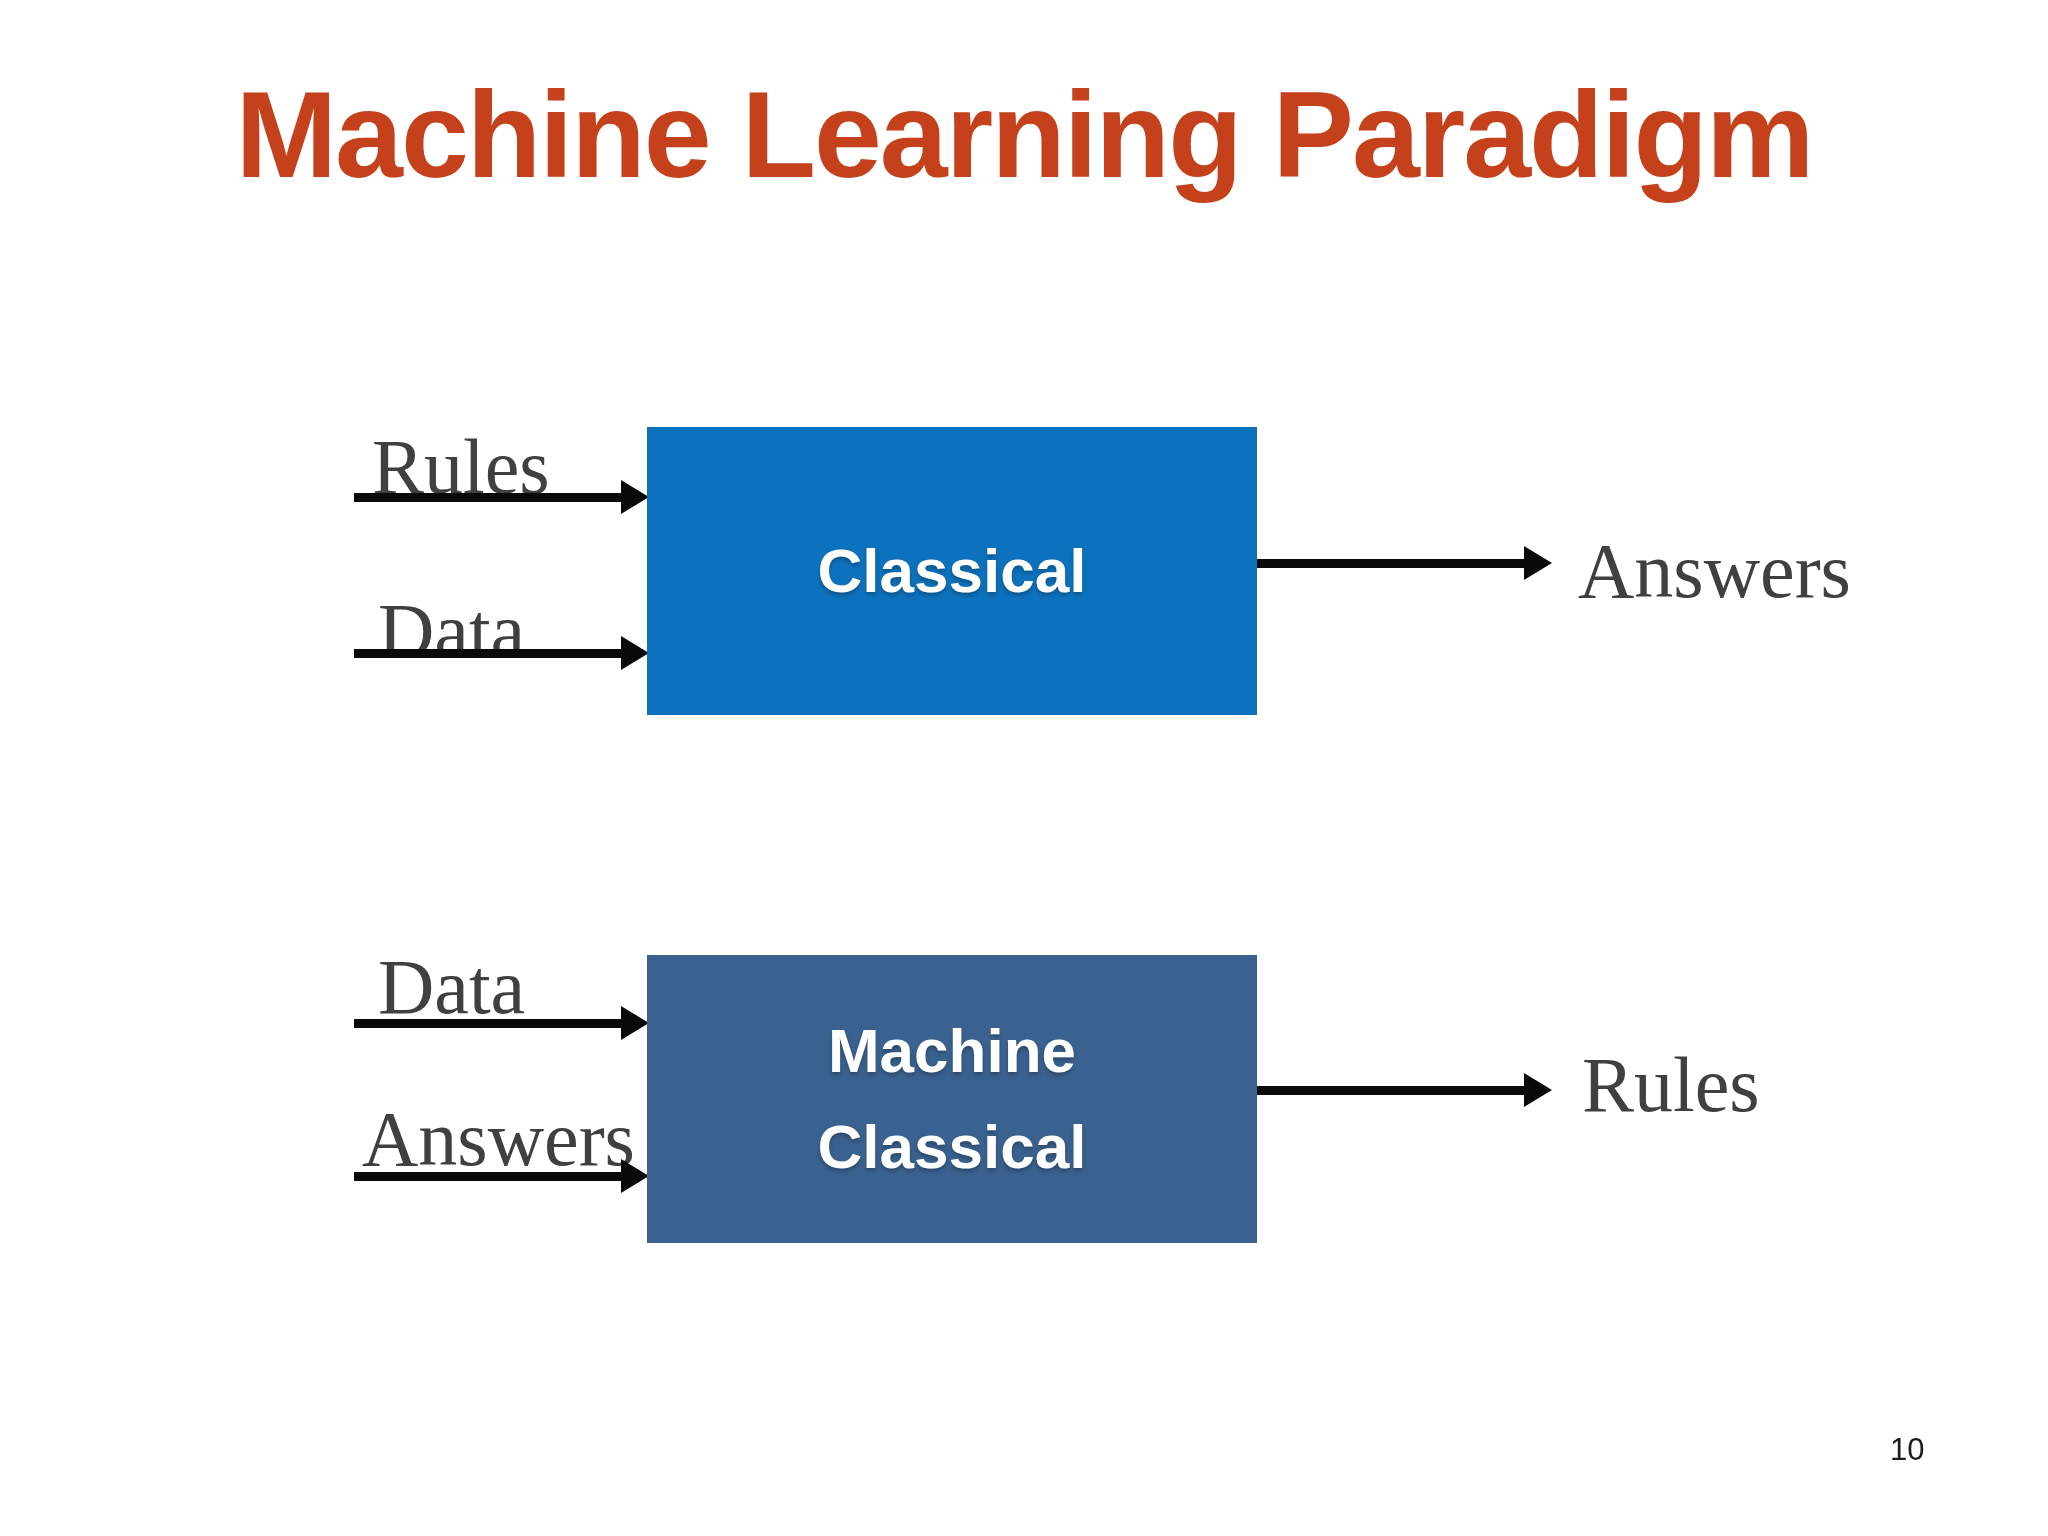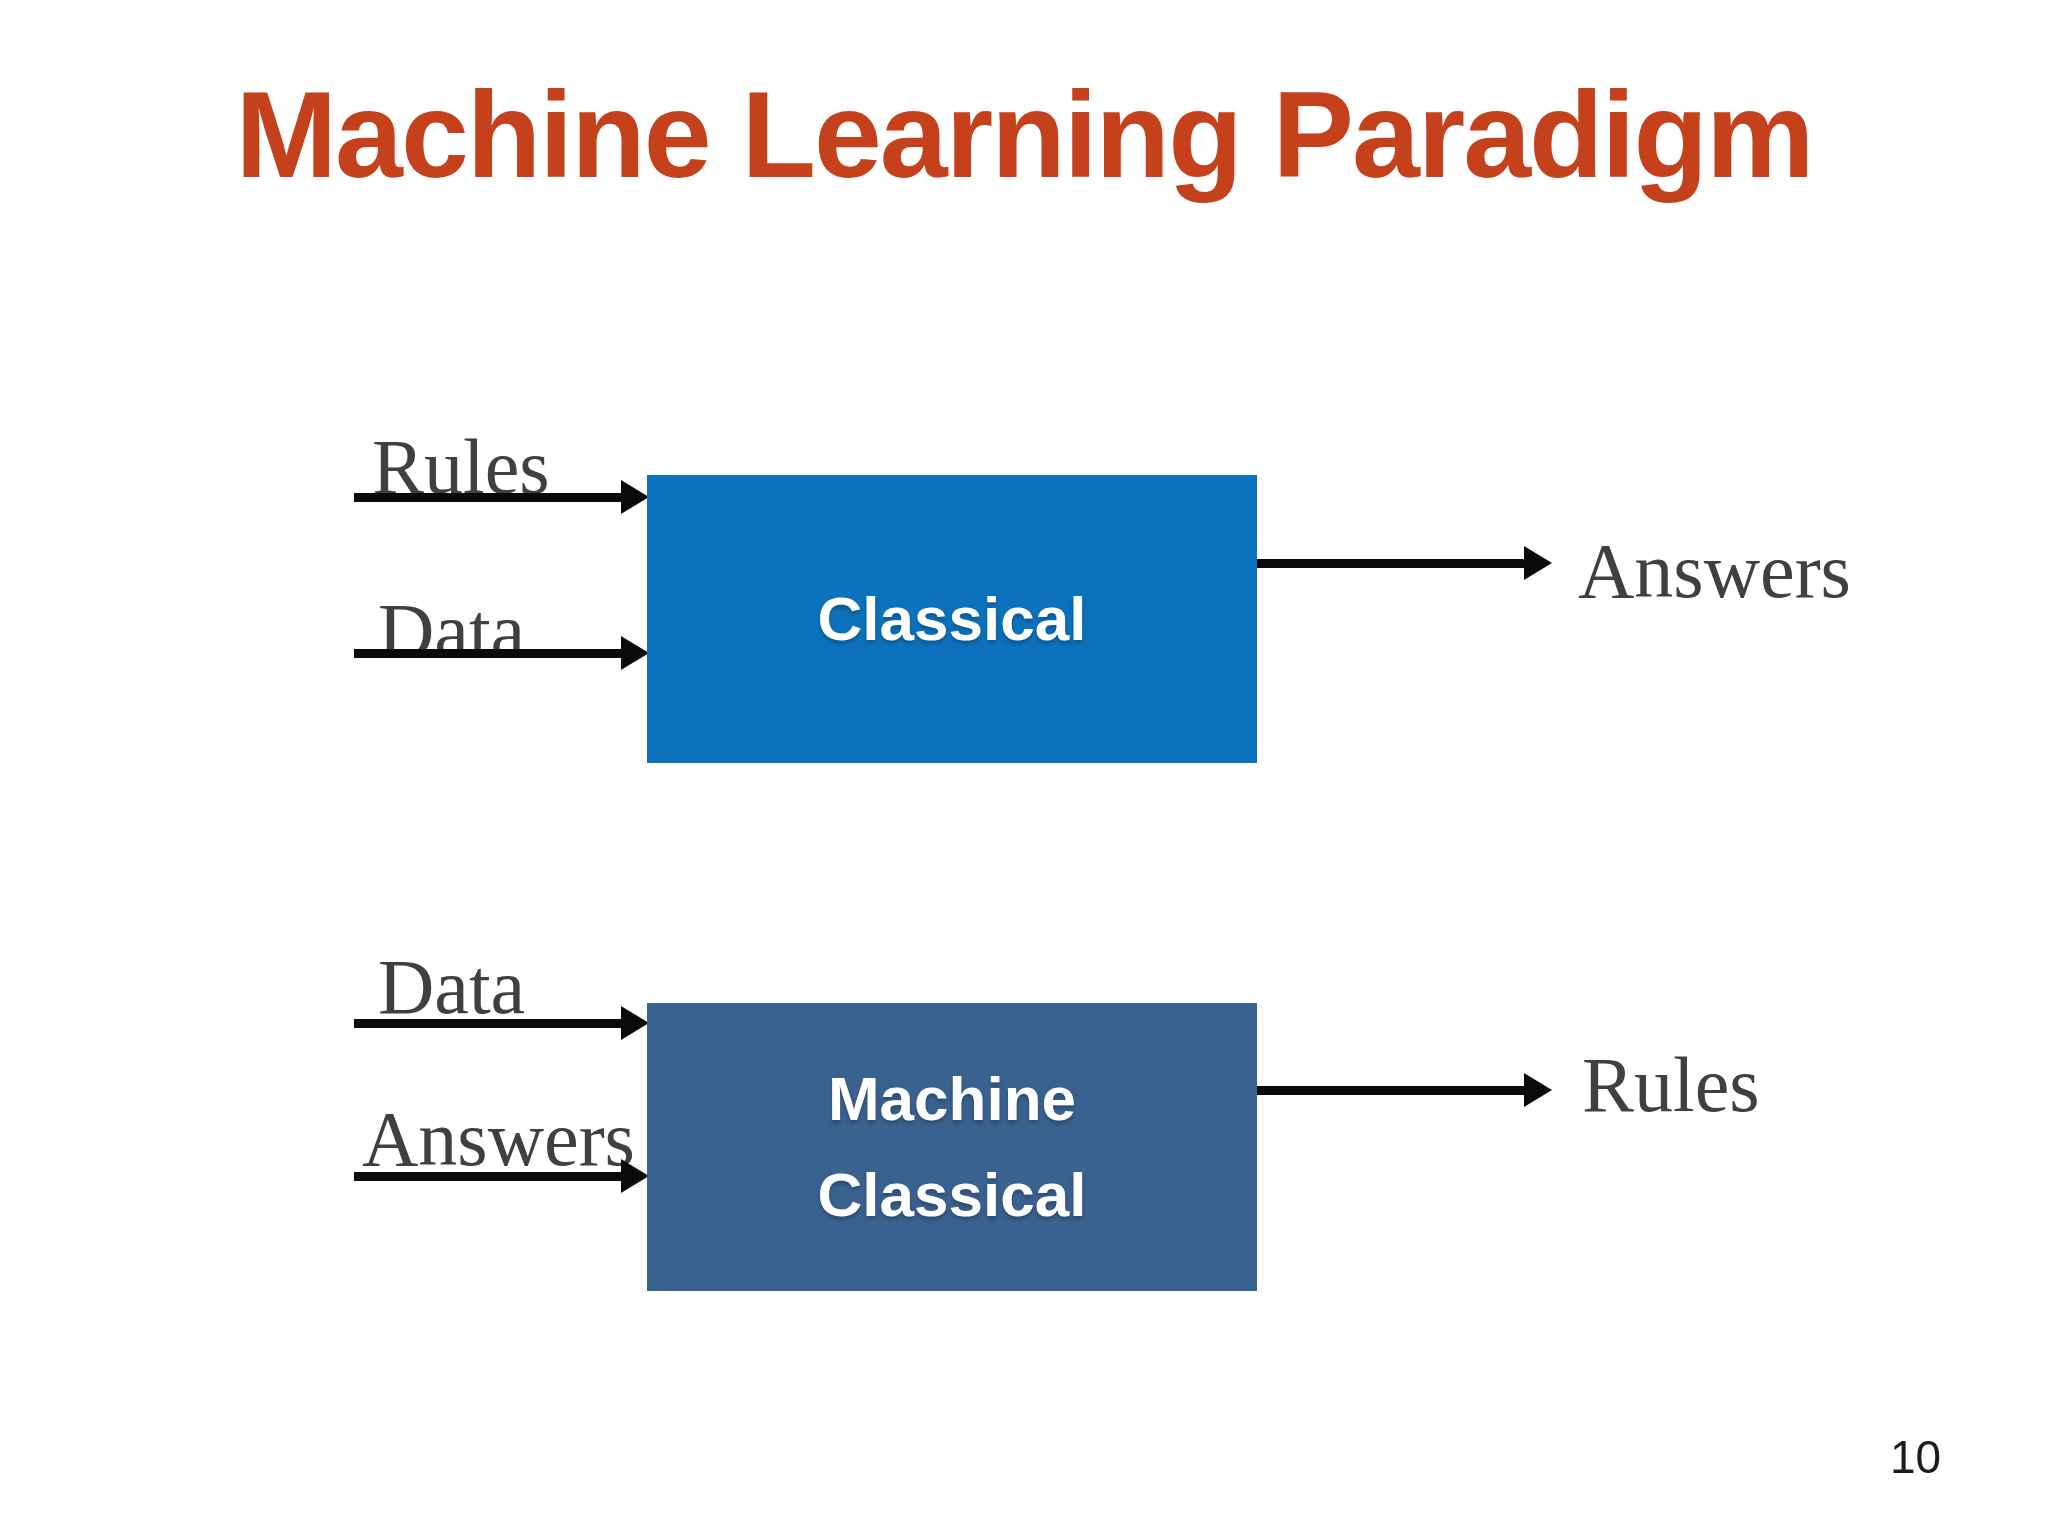--- a/index.html
+++ b/index.html
@@ -46,21 +46,20 @@
     display: flex;
     flex-direction: column;
     align-items: center;
     justify-content: center;
     color: #ffffff;
     font-weight: bold;
     font-size: 62px;
     line-height: 84px;
     text-align: center;
     text-shadow: 0 3px 4px rgba(0,0,0,0.25);
-    margin-top: 48px;
   }
   .box-classical { top: 427px; background: #0D72BD; }
   .box-ml        { top: 955px; background: #3A6290; gap: 12px; }
   .arrow {
     position: absolute;
     height: 34px;
     width: 295px;
   }
   .arrow .shaft {
     position: absolute;
@@ -77,21 +76,21 @@
     width: 0;
     height: 0;
     border-top: 17px solid transparent;
     border-bottom: 17px solid transparent;
     border-left: 28px solid #0a0a0a;
   }
   .page-number {
     position: absolute;
     left: 1890px;
     top: 1434px;
-    font-size: 46px;
+    font-size: 31px;
     color: #1c1c1c;
     line-height: 1;
   }
 </style>
 </head>
 <body>
 
 <div class="slide">
 
   <div class="page-title">Machine Learning Paradigm</div>

